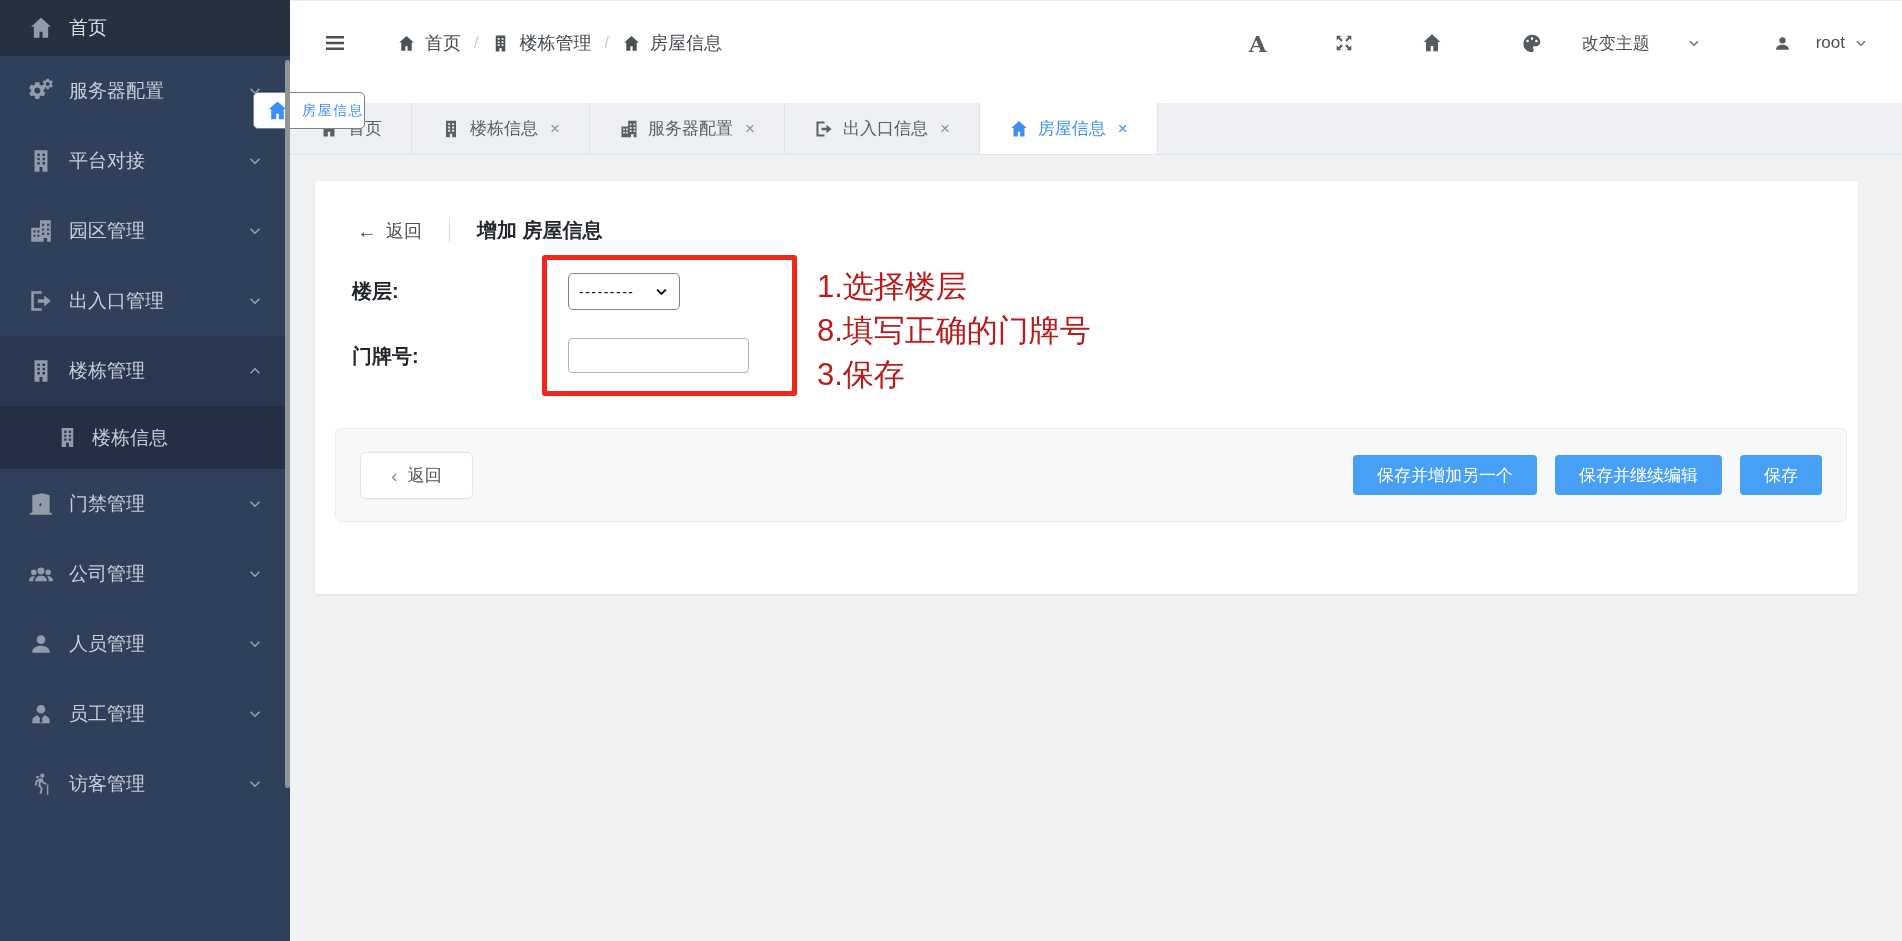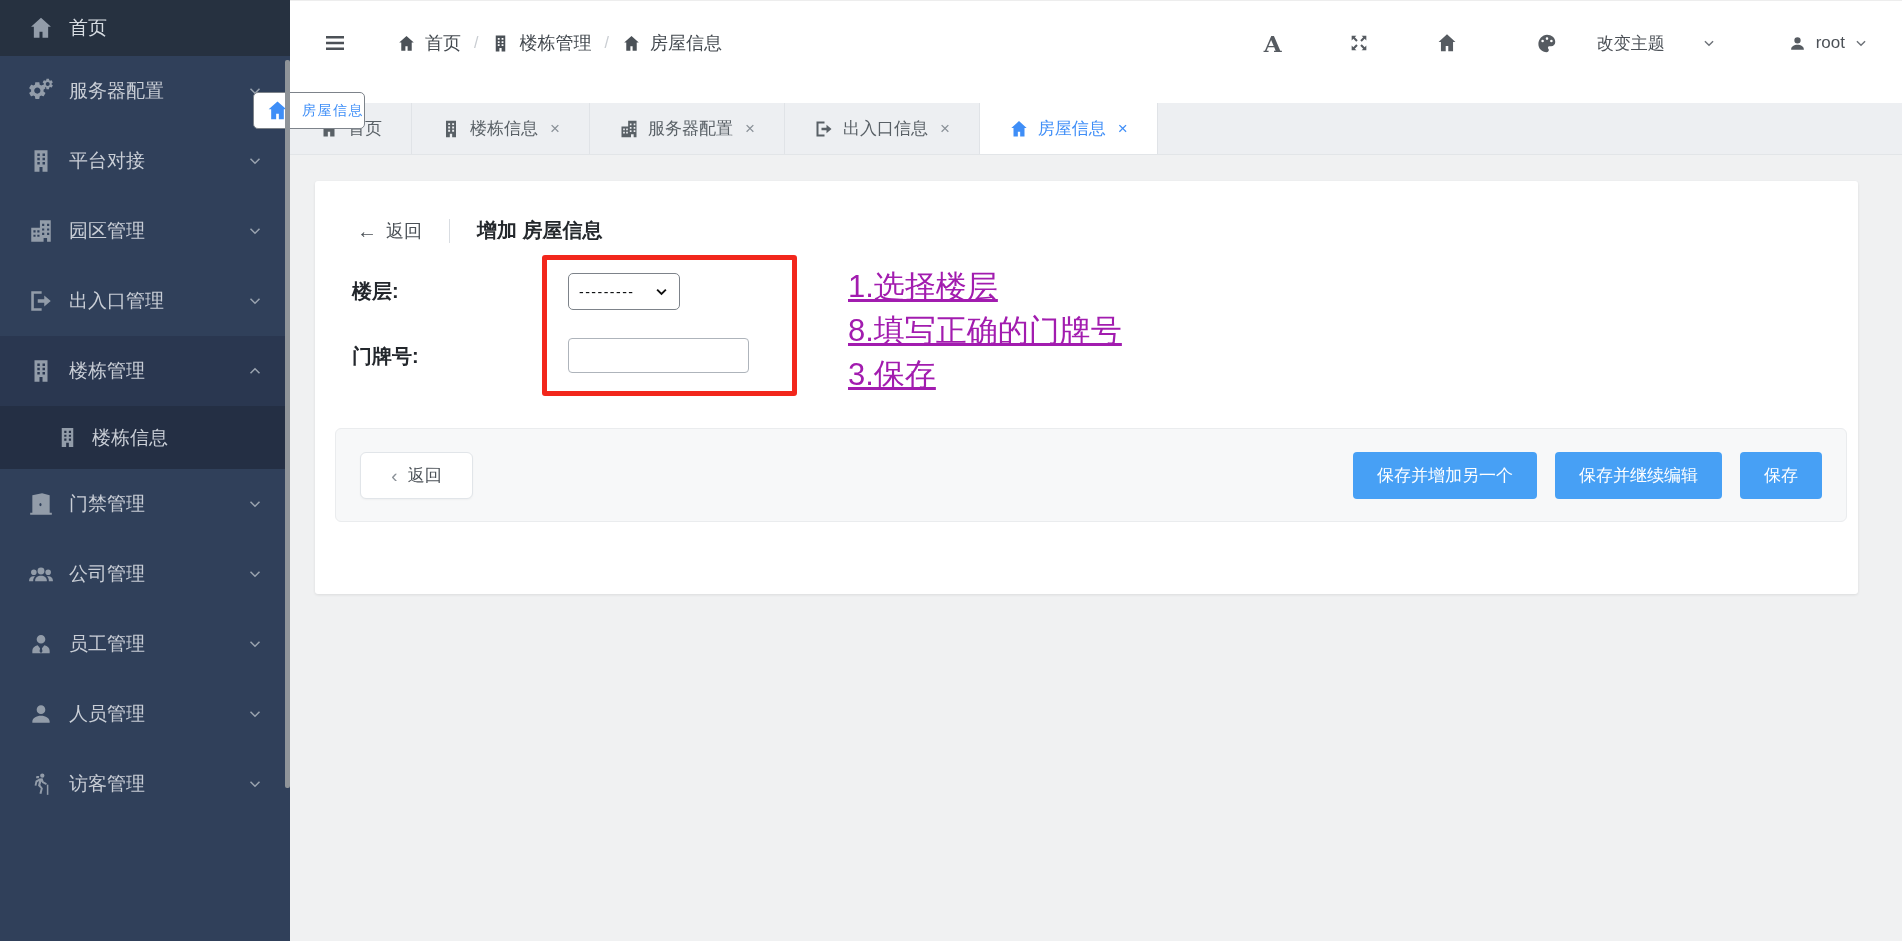--- a/index.html
+++ b/index.html
@@ -73,33 +73,33 @@
   .sel { position:absolute; left:253px; top:92px; width:112px; height:37px;
     background:#fff; border:1px solid #7d838a; border-radius:5px; display:flex;
     align-items:center; padding:0 10px; font-size:14px; letter-spacing:1.5px;
     color:#101214; cursor:pointer; }
   .sel .scaret { width:15px; height:15px; margin-left:auto; color:#111; }
   .txt { position:absolute; left:253px; top:157px; width:181px; height:35px;
     border:1px solid #aeb4bb; border-radius:4px; font-size:15px; padding:0 8px;
     font-family:inherit; outline:none; }
   .redbox { position:absolute; left:227px; top:74px; width:255px; height:141px;
     border:5px solid #f2271c; border-radius:3px; pointer-events:none; }
-  .steps { position:absolute; left:533px; top:84px; font-size:31px;
-    line-height:44px; color:#a21caf; white-space:nowrap;text-decoration:underline; }
+  .steps { position:absolute; left:502px; top:84px; font-size:31px;
+    line-height:44px; color:#b91c1c; white-space:nowrap; }
 
   .foot { position:absolute; left:20px; top:247px; width:1512px; height:94px;
     background:#f7f8f9; border:1px solid #eaecee; border-radius:6px;
     display:flex; align-items:center; padding:0 24px; }
   .btn-back { width:113px; height:47px; background:#fff; border:1px solid #e1e5e9;
     border-radius:6px; display:flex; align-items:center; justify-content:center;
     gap:10px; font-size:17px; color:#4b5157; cursor:pointer;
     box-shadow:0 1px 2px rgba(0,0,0,.04); }
   .btn-back .lt { color:#8a9097; font-size:19px; line-height:1; }
   .foot-right { margin-left:auto; display:flex; gap:18px; }
-  .btn-blue { height:47px; border-radius:4px; background:#47a0f5; color:#fff;
+  .btn-blue { height:40px; border-radius:4px; background:#47a0f5; color:#fff;
     font-size:17px; border:none; display:flex; align-items:center;
     justify-content:center; padding:0 24px; cursor:pointer; font-family:inherit; }
 </style>
 </head>
 <body>
 
 <aside class="sidebar">
   <div class="side-row r-home">
     <span class="ic">
       <svg viewBox="0 0 24 24" fill="currentColor">
@@ -226,40 +226,40 @@
     <span class="lbl">公司管理</span>
     <span class="chev">
       <svg viewBox="0 0 24 24" fill="none" stroke="currentColor" stroke-width="2">
           <path d="M6 9l6 6 6-6"></path>
         </svg>
     </span>
   </div>
 
   <div class="side-row">
     <span class="ic">
+      <svg viewBox="0 0 24 24" fill="currentColor">
+          <path d="M12 4a4 4 0 1 1 0 8 4 4 0 0 1 0-8zm0 9.6c4.4 0 8 2.4 8 5.4v1H4v-1c0-3 3.6-5.4 8-5.4z"></path>
+        </svg>
+    </span>
+    <span class="lbl">人员管理</span>
+    <span class="chev">
+      <svg viewBox="0 0 24 24" fill="none" stroke="currentColor" stroke-width="2">
+          <path d="M6 9l6 6 6-6"></path>
+        </svg>
+    </span>
+  </div>
+
+  <div class="side-row">
+    <span class="ic">
       <svg viewBox="0 0 24 24">
           <path fill="currentColor" d="M12 3.6a4 4 0 1 1 0 8 4 4 0 0 1 0-8zM8.9 13.2 12 17l3.1-3.8c3 .6 4.9 2.6 4.9 5v2.4H4v-2.4c0-2.4 2-4.4 4.9-5z"></path>
           <path fill="#30405a" d="M11.1 13.4h1.8l-.3 1.8.8 3.6-1.4 1.7-1.4-1.7.8-3.6z"></path>
         </svg>
     </span>
     <span class="lbl">员工管理</span>
-    <span class="chev">
-      <svg viewBox="0 0 24 24" fill="none" stroke="currentColor" stroke-width="2">
-          <path d="M6 9l6 6 6-6"></path>
-        </svg>
-    </span>
-  </div>
-
-  <div class="side-row">
-    <span class="ic">
-      <svg viewBox="0 0 24 24" fill="currentColor">
-          <path d="M12 4a4 4 0 1 1 0 8 4 4 0 0 1 0-8zm0 9.6c4.4 0 8 2.4 8 5.4v1H4v-1c0-3 3.6-5.4 8-5.4z"></path>
-        </svg>
-    </span>
-    <span class="lbl">人员管理</span>
     <span class="chev">
       <svg viewBox="0 0 24 24" fill="none" stroke="currentColor" stroke-width="2">
           <path d="M6 9l6 6 6-6"></path>
         </svg>
     </span>
   </div>
 
   <div class="side-row">
     <span class="ic">
       <svg viewBox="0 0 24 24" fill="currentColor">
@@ -333,21 +333,21 @@
           </svg>
         <span class="tb-label">改变主题</span>
         <svg class="tb-caret" viewBox="0 0 24 24" fill="none" stroke="currentColor" stroke-width="2.4">
             <path d="M5 9l7 7 7-7"></path>
           </svg>
       </span>
       <span class="tb-btn">
         <svg class="usr-ic" viewBox="0 0 24 24" fill="currentColor">
             <path d="M12 4a4 4 0 1 1 0 8 4 4 0 0 1 0-8zm0 9.6c4.4 0 8 2.4 8 5.4v1H4v-1c0-3 3.6-5.4 8-5.4z"></path>
           </svg>
-        <span class="tb-label" style="margin-left:1px">root</span>
+        <span class="tb-label" style="margin-left:16px">root</span>
         <svg class="tb-caret" viewBox="0 0 24 24" fill="none" stroke="currentColor" stroke-width="2.4">
             <path d="M5 9l7 7 7-7"></path>
           </svg>
       </span>
     </div>
   </div>
 </header>
 
 <div class="tabbar">
   <div class="tab">

